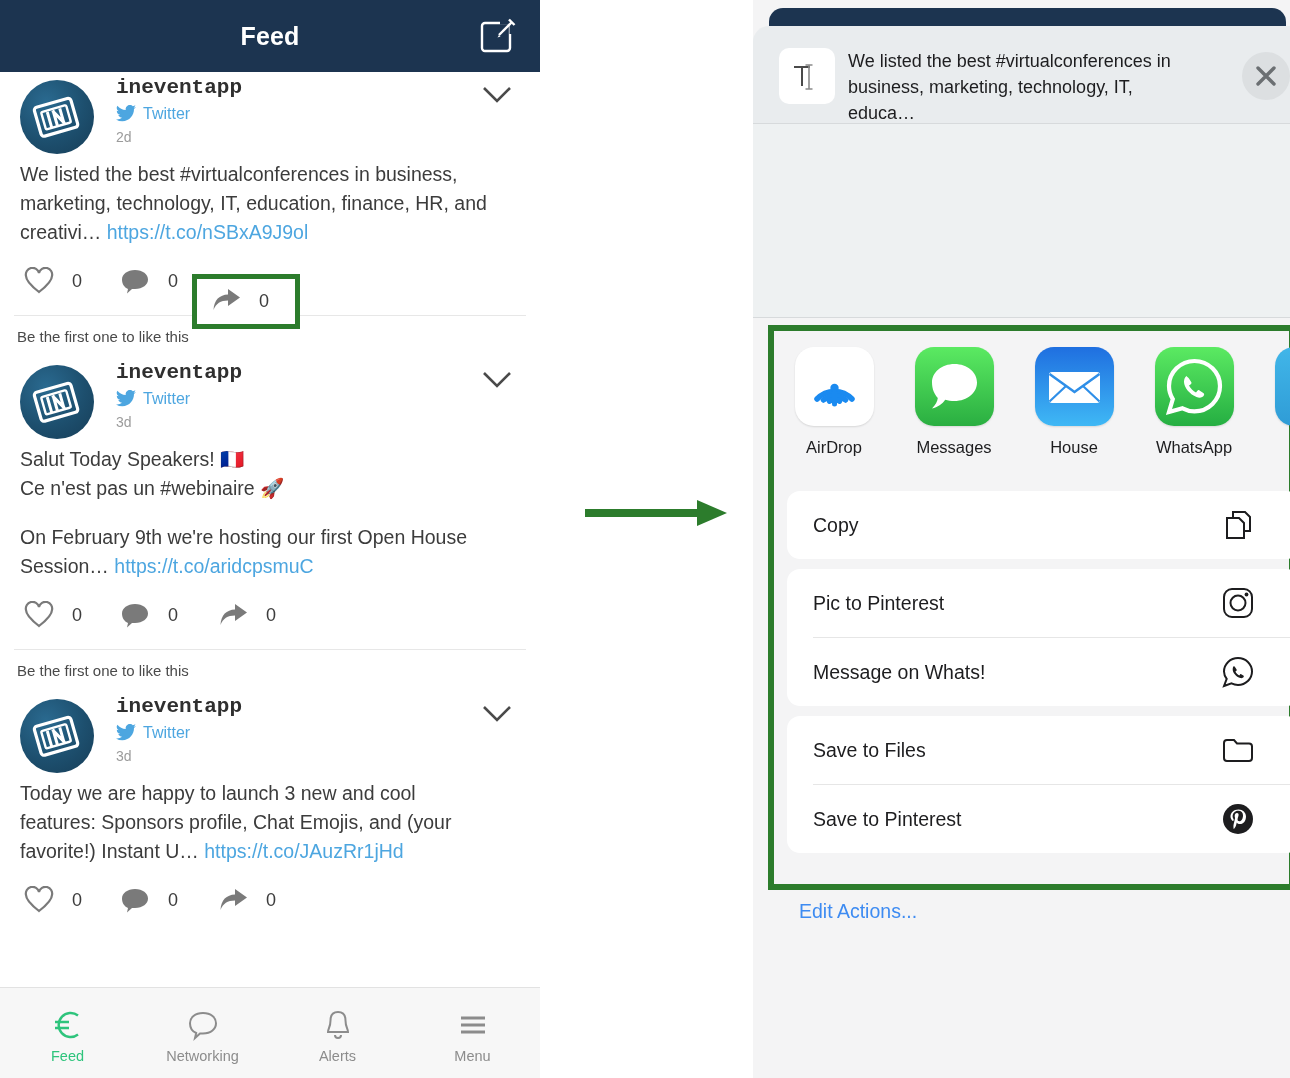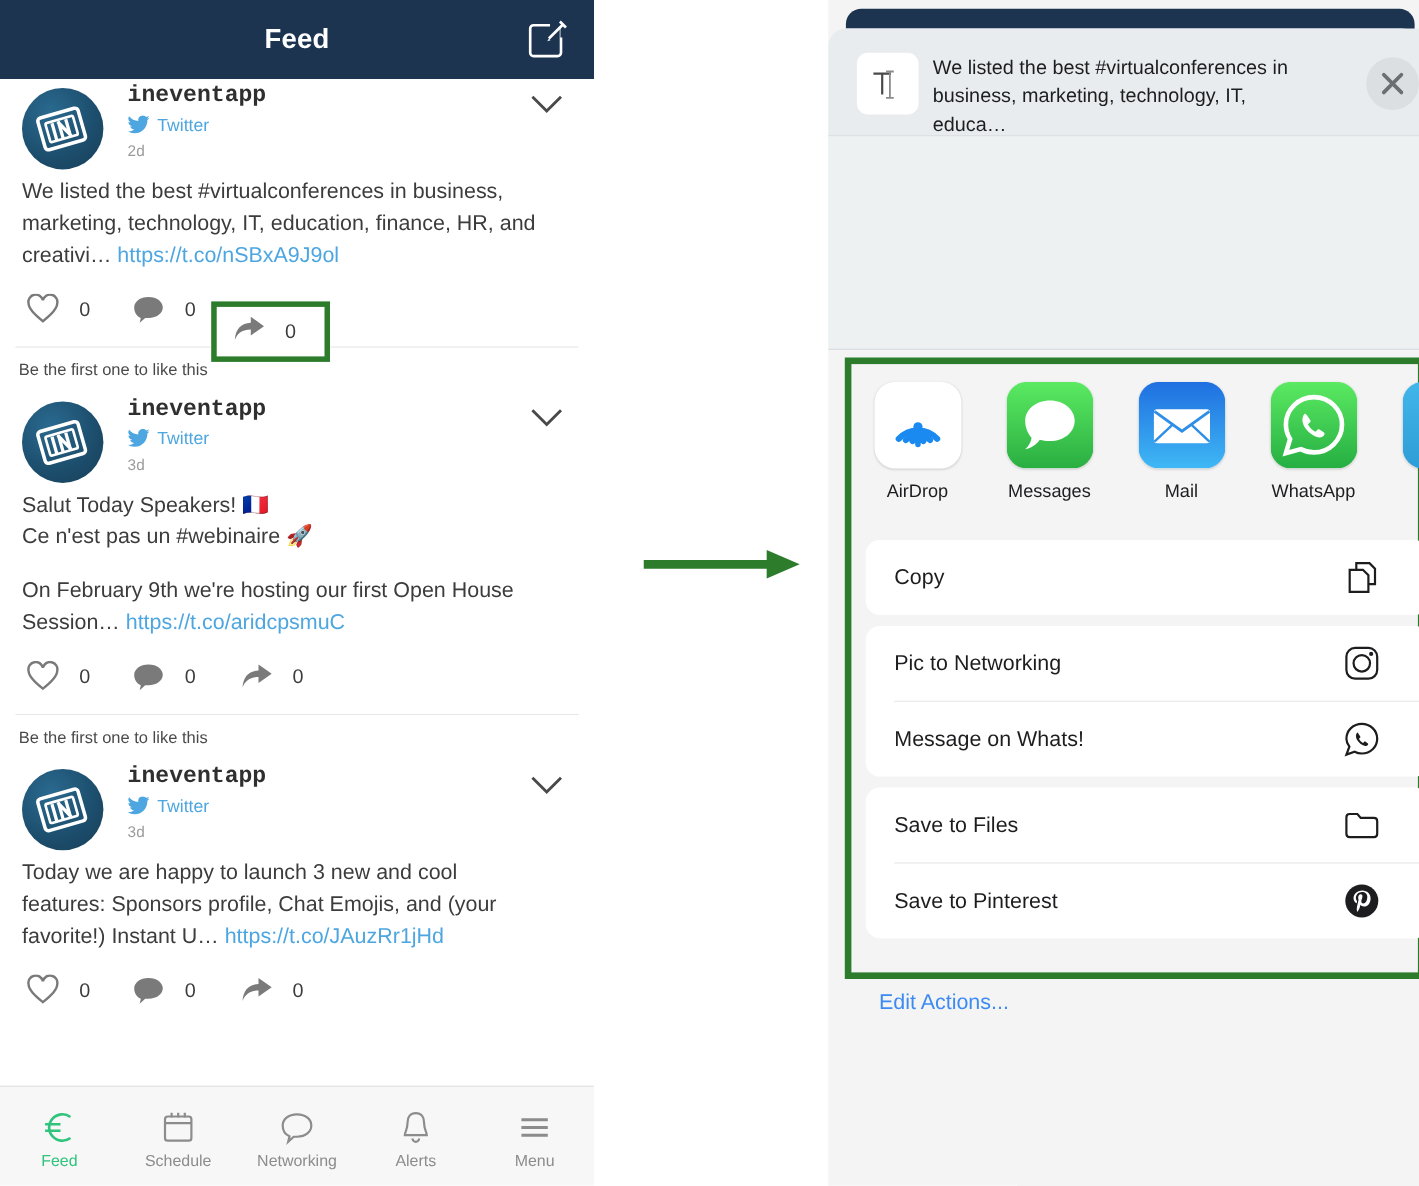--- a/index.html
+++ b/index.html
@@ -304,30 +304,20 @@
         <svg viewBox="0 0 34 34" width="34" height="34">
             <path d="M27 7.5 A12 12 0 1 0 27 26.5" fill="none" stroke="#2ec47c" stroke-width="2.4"></path>
             <path d="M4 14 H18 M4 20 H18" stroke="#2ec47c" stroke-width="2.4"></path>
           </svg>
       </div>
       <div class="tl">Feed</div>
     </div>
     <div class="tab">
       <div class="ti">
         <svg viewBox="0 0 34 34" width="34" height="34">
-            <rect x="5" y="7" width="24" height="22" rx="2.5" fill="none" stroke="#8c8c8c" stroke-width="2"></rect>
-            <path d="M5 13 H29" stroke="#8c8c8c" stroke-width="2"></path>
-            <path d="M11 3.5 V8 M17 3.5 V8 M23 3.5 V8" stroke="#8c8c8c" stroke-width="2"></path>
-          </svg>
-      </div>
-      <div class="tl">Schedule</div>
-    </div>
-    <div class="tab">
-      <div class="ti">
-        <svg viewBox="0 0 34 34" width="34" height="34">
             <path d="M17 5 C25 5 30 9.6 30 15.2 C30 20.8 25 25.4 17 25.4 L14 25.4 L9 30 L10.2 25 C6 23.2 4 19.5 4 15.2 C4 9.6 9 5 17 5 Z" fill="none" stroke="#8c8c8c" stroke-width="2"></path>
           </svg>
       </div>
       <div class="tl">Networking</div>
     </div>
     <div class="tab">
       <div class="ti">
         <svg viewBox="0 0 34 34" width="34" height="34">
             <path d="M17 4 C12 4 9.5 7.5 9.5 12.5 C9.5 19 7 21 7 24 H27 C27 21 24.5 19 24.5 12.5 C24.5 7.5 22 4 17 4 Z" fill="none" stroke="#8c8c8c" stroke-width="2"></path>
             <path d="M14 27 A3 3 0 0 0 20 27" fill="none" stroke="#8c8c8c" stroke-width="2"></path>
@@ -421,21 +411,21 @@
                   <stop offset="0" stop-color="#1f6fe0"></stop>
                   <stop offset="1" stop-color="#3fb8f5"></stop>
                 </linearGradient>
               </defs>
             <rect width="79" height="79" fill="url(#mailG)"></rect>
             <rect x="14" y="25" width="51" height="31" rx="3" fill="#ffffff"></rect>
             <path d="M14.5 27 L39.5 45 L64.5 27" fill="none" stroke="#2f8fe8" stroke-width="2.6"></path>
             <path d="M14.5 54.5 L31 39 M64.5 54.5 L48 39" fill="none" stroke="#2f8fe8" stroke-width="2.2"></path>
           </svg>
         </div>
-        <div class="alabel">Mail</div>
+        <div class="alabel">House</div>
       </div>
 
       <div class="app">
         <div class="aicon">
           <svg viewBox="0 0 79 79" width="79" height="79">
             <defs>
                 <linearGradient id="waG" x1="0" y1="0" x2="0" y2="1">
                   <stop offset="0" stop-color="#5bea62"></stop>
                   <stop offset="1" stop-color="#25ae42"></stop>
                 </linearGradient>
@@ -474,21 +464,21 @@
             <svg viewBox="0 0 34 34" width="34" height="34">
               <path d="M12 4 H24 L29 9 V23 H12 Z" fill="none" stroke="#1d1d1f" stroke-width="2"></path>
               <path d="M6 10 H18 L23 15 V30 H6 Z" fill="#ffffff" stroke="#1d1d1f" stroke-width="2"></path>
             </svg>
           </span>
         </div>
       </div>
 
       <div class="card">
         <div class="row">
-          <span class="rlabel">Pic to Networking</span>
+          <span class="rlabel">Pic to Pinterest</span>
           <span class="ricon">
             <svg viewBox="0 0 34 34" width="34" height="34">
               <rect x="3" y="3" width="28" height="28" rx="8" fill="none" stroke="#1d1d1f" stroke-width="2"></rect>
               <circle cx="17" cy="17" r="7.5" fill="none" stroke="#1d1d1f" stroke-width="2"></circle>
               <circle cx="25.5" cy="8.5" r="1.9" fill="#1d1d1f"></circle>
             </svg>
           </span>
         </div>
         <div class="row-sep"></div>
         <div class="row">

